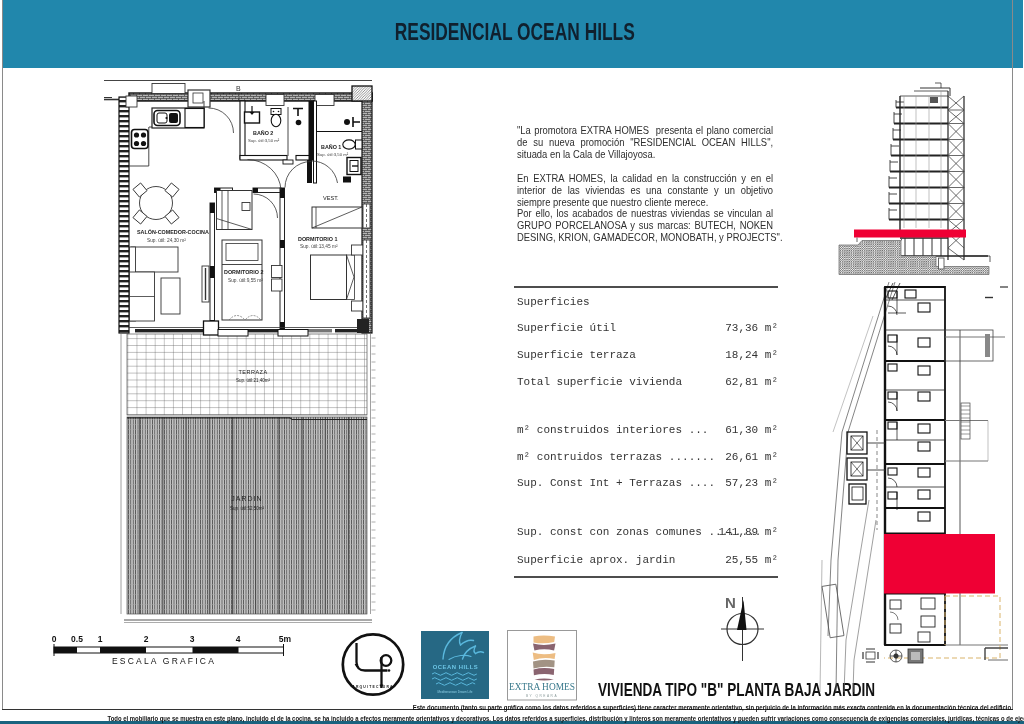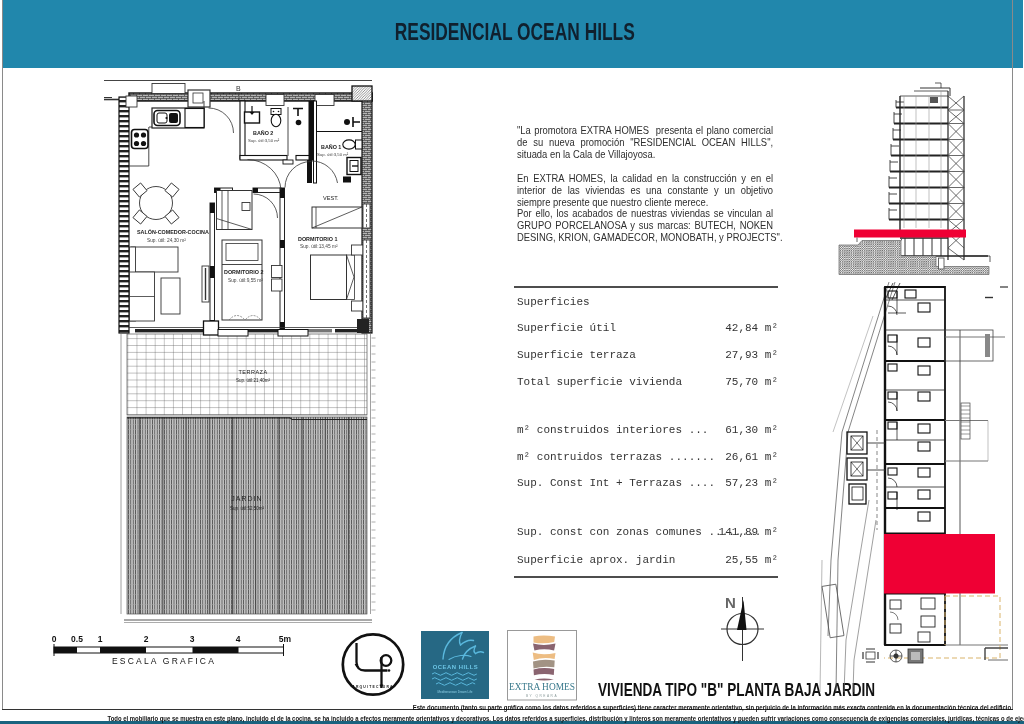--- a/index.html
+++ b/index.html
@@ -45,23 +45,23 @@
     <div class="j">interior de las viviendas es una constante y un objetivo</div>
     <div class="l">siempre presente que nuestro cliente merece.</div>
     <div class="j">Por ello, los acabados de nuestras viviendas se vinculan al</div>
     <div class="j">GRUPO PORCELANOSA y sus marcas: BUTECH, NOKEN</div>
     <div class="l">DESING, KRION, GAMADECOR, MONOBATH, y PROJECTS".</div>
   </div>
 
   <div id="table">
     <div class="rule" style="top:0;"></div>
     <div class="row" style="top:10px;">Superficies</div>
-    <div class="row" style="top:36px;">Superficie útil <span class="val">42,84 m²</span></div>
-    <div class="row" style="top:63px;">Superficie terraza <span class="val">27,93 m²</span></div>
-    <div class="row" style="top:90px;">Total superficie vivienda <span class="val">75,70 m²</span></div>
+    <div class="row" style="top:36px;">Superficie útil <span class="val">73,36 m²</span></div>
+    <div class="row" style="top:63px;">Superficie terraza <span class="val">18,24 m²</span></div>
+    <div class="row" style="top:90px;">Total superficie vivienda <span class="val">62,81 m²</span></div>
     <div class="row" style="top:138px;">m² construidos interiores ... <span class="val">61,30 m²</span></div>
     <div class="row" style="top:165px;">m² contruidos terrazas ....... <span class="val">26,61 m²</span></div>
     <div class="row" style="top:191px;">Sup. Const Int + Terrazas .... <span class="val">57,23 m²</span></div>
     <div class="row" style="top:240px;">Sup. const con zonas comunes ........ <span class="val">141,89 m²</span></div>
     <div class="row" style="top:268px;">Superficie aprox. jardin <span class="val">25,55 m²</span></div>
     <div class="rule" style="top:290px;"></div>
   </div>
 
   <div id="vivtitle"><span>VIVIENDA TIPO "B" PLANTA BAJA JARDIN</span></div>
   <div id="disc1">Este documento (tanto su parte gráfica como los datos referidos a superficies) tiene caracter meramente orientativo, sin perjuicio de la información más exacta contenida en la documentación técnica del edificio.</div>

